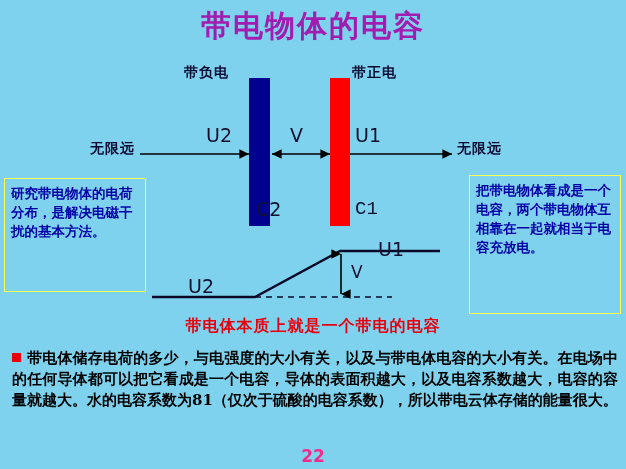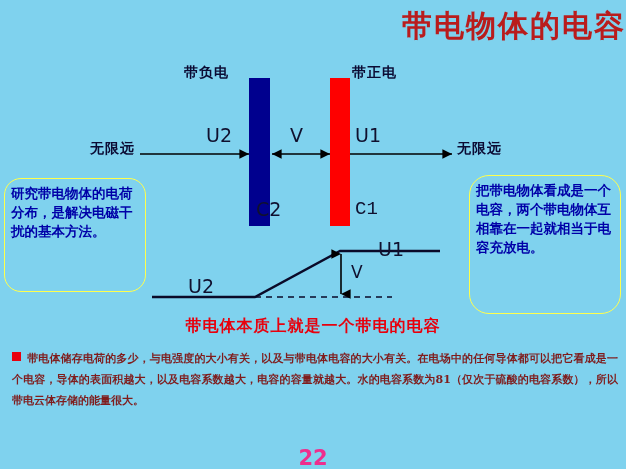--- a/index.html
+++ b/index.html
@@ -21,25 +21,25 @@
     height: 469px;
     background: #7fd2ee;
   }
 
   
   #slide-title {
     position: absolute;
     left: 0;
     top: 8px;
     width: 626px;
-    text-align: right;
+    text-align: center;
     font-family: "DejaVu Serif", "Liberation Serif", serif;
     font-size: 30px;
     font-weight: bold;
-    color: #b91c1c;
+    color: #a21caf;
     letter-spacing: 2px;
     line-height: 36px;
   }
 
   
   .dlabel {
     position: absolute;
     color: #0b0b33;
     font-family: Liberation Serif, serif;
     font-size: 14px;
@@ -107,28 +107,26 @@
     line-height: 19px;
     padding: 5px 6px 4px 6px;
     box-sizing: border-box;
     letter-spacing: 0px;
   }
   #note-left {
     left: 4px;
     top: 178px;
     width: 142px;
     height: 114px;
-    border-radius: 17px;
   }
   #note-right {
     left: 469px;
     top: 175px;
     width: 152px;
     height: 139px;
-    border-radius: 20px;
   }
 
   
   #graph-u1 { position: absolute; left: 378px; top: 238px; }
   #graph-u2 { position: absolute; left: 188px; top: 275px; }
   #graph-v  { position: absolute; left: 351px; top: 262px; font-size: 17px; }
 
   
   #red-caption {
     position: absolute;
@@ -142,23 +140,23 @@
     font-weight: bold;
     letter-spacing: 1px;
   }
 
   
   #body-paragraph {
     position: absolute;
     left: 12px;
     top: 348px;
     width: 606px;
-    color: #7f1d1d;
+    color: #000000;
     font-family: "DejaVu Serif", "Liberation Serif", serif;
-    font-size: 11px;
+    font-size: 15px;
     font-weight: bold;
     line-height: 21px;
     text-align: justify;
   }
   #bullet-square {
     display: inline-block;
     width: 9px;
     height: 9px;
     background: #e8000d;
     margin-right: 6px;
@@ -167,21 +165,21 @@
 
   
   #page-number {
     position: absolute;
     left: 0;
     top: 446px;
     width: 626px;
     text-align: center;
     color: #ef2d8d;
     font-family: "DejaVu Sans", "Liberation Sans", sans-serif;
-    font-size: 21px;
+    font-size: 17px;
     font-weight: bold;
   }
 </style>
 </head>
 <body>
 
 <div class="slide">
 
   <div id="slide-title">带电物体的电容</div>
 

